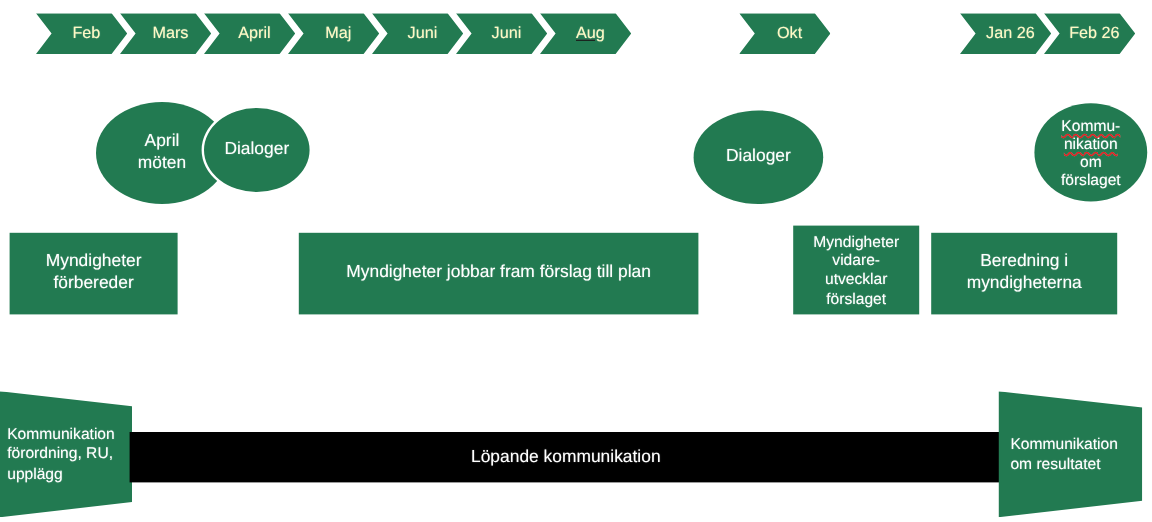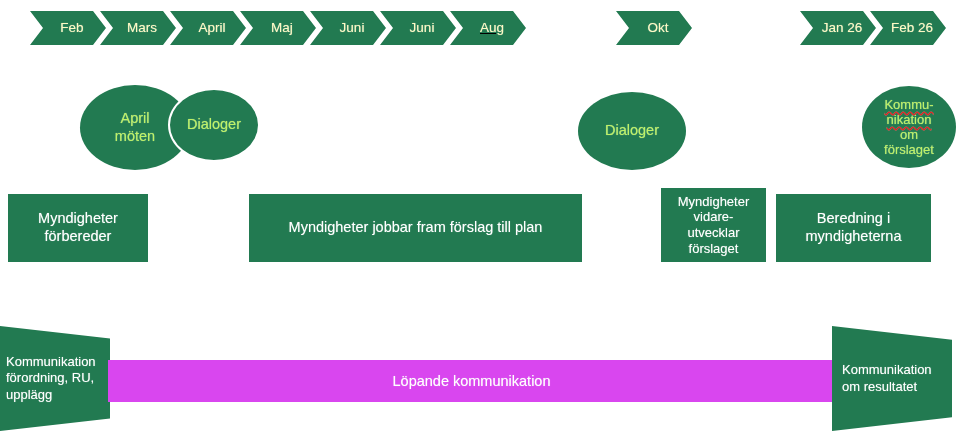--- a/index.html
+++ b/index.html
@@ -56,21 +56,21 @@
 
   
   .ellipse {
     position: absolute;
     background: #227a51;
     border-radius: 50%;
     display: flex;
     align-items: center;
     justify-content: center;
     text-align: center;
-    color: #bef264;
+    color: #ffffff;
     box-sizing: border-box;
   }
   .ellipse .etxt {
     font-size: 14.5px;
     line-height: 1.18;
     padding: 0 4px;
     text-shadow: 0 0 1px rgba(255,255,255,0.5);
   }
   .ellipse.on-top {
     border: 2px solid #ffffff;
@@ -136,21 +136,21 @@
   .trapezoid-right .ttxt {
     font-size: 13px;
     line-height: 1.24;
     padding-left: 10px;
     padding-right: 8px;
     text-align: left;
     text-shadow: 0 0 1px rgba(255,255,255,0.5);
   }
   .band {
     position: absolute;
-    background: #d946ef;
+    background: #000000;
     display: flex;
     align-items: center;
     justify-content: center;
     color: #ffffff;
   }
   .band .btxt {
     font-size: 14.5px;
     line-height: 1;
     text-shadow: 0 0 1px rgba(255,255,255,0.5);
   }

